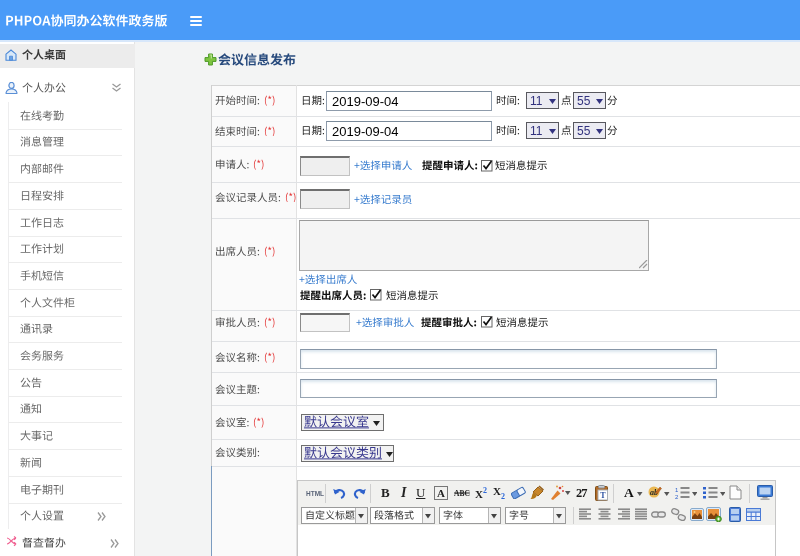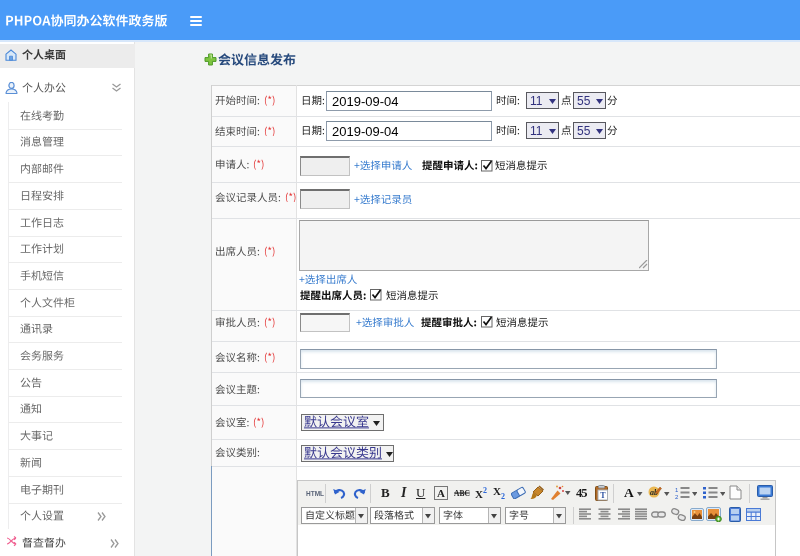--- a/index.html
+++ b/index.html
@@ -642,21 +642,21 @@
     <svg style="position:absolute;left:550px;top:485px" width="14" height="15" viewBox="0 0 14 15">
       <path d="M1 14 L7.5 5.5 L10.5 8.5 L3 15 Z" fill="#e08030"></path>
       <circle cx="10" cy="3" r="1.3" fill="#d04040"></circle>
       <circle cx="13" cy="6" r="1" fill="#d04040"></circle>
       <circle cx="7" cy="1.5" r="1" fill="#e0a040"></circle>
       <circle cx="12.5" cy="1.5" r="0.8" fill="#e88030"></circle>
     </svg>
     <svg style="position:absolute;left:565px;top:491px" width="5.5" height="4" viewBox="0 0 5.5 4">
       <path d="M0 0 h5.5 l-2.75 4 z" fill="#555"></path>
     </svg>
-    <div style="position:absolute;left:576px;top:493px;transform:translateY(-50%);font:normal bold 12.5px 'Liberation Serif',serif;color:#1a1a1a;text-decoration:none;letter-spacing:-1px;white-space:nowrap">45</div>
+    <div style="position:absolute;left:576px;top:493px;transform:translateY(-50%);font:normal bold 12.5px 'Liberation Serif',serif;color:#1a1a1a;text-decoration:none;letter-spacing:-1px;white-space:nowrap">27</div>
     <svg style="position:absolute;left:595px;top:485px" width="13" height="16" viewBox="0 0 13 16">
       <rect x="0.5" y="1.5" width="12" height="14" rx="1" fill="#b06a28" stroke="#804e16"></rect>
       <rect x="3.5" y="0.5" width="6" height="2.5" rx="0.8" fill="#c9ced4" stroke="#8a9097"></rect>
       <rect x="3" y="5" width="9.5" height="10" fill="#fff" stroke="#aab0b6"></rect>
       <text x="7.8" y="13" font-size="8" font-weight="bold" text-anchor="middle" fill="#2a50a0" font-family="Liberation Serif">T</text>
     </svg>
     <div style="position:absolute;left:613px;top:484px;width:1px;height:19px;background:#cfcfcf"></div>
     <div style="position:absolute;left:624px;top:493px;transform:translateY(-50%);font:normal bold 13.5px 'Liberation Serif',serif;color:#111;text-decoration:none;letter-spacing:normal;white-space:nowrap">A</div>
     <svg style="position:absolute;left:637px;top:491.5px" width="5.5" height="4" viewBox="0 0 5.5 4">
       <path d="M0 0 h5.5 l-2.75 4 z" fill="#555"></path>

